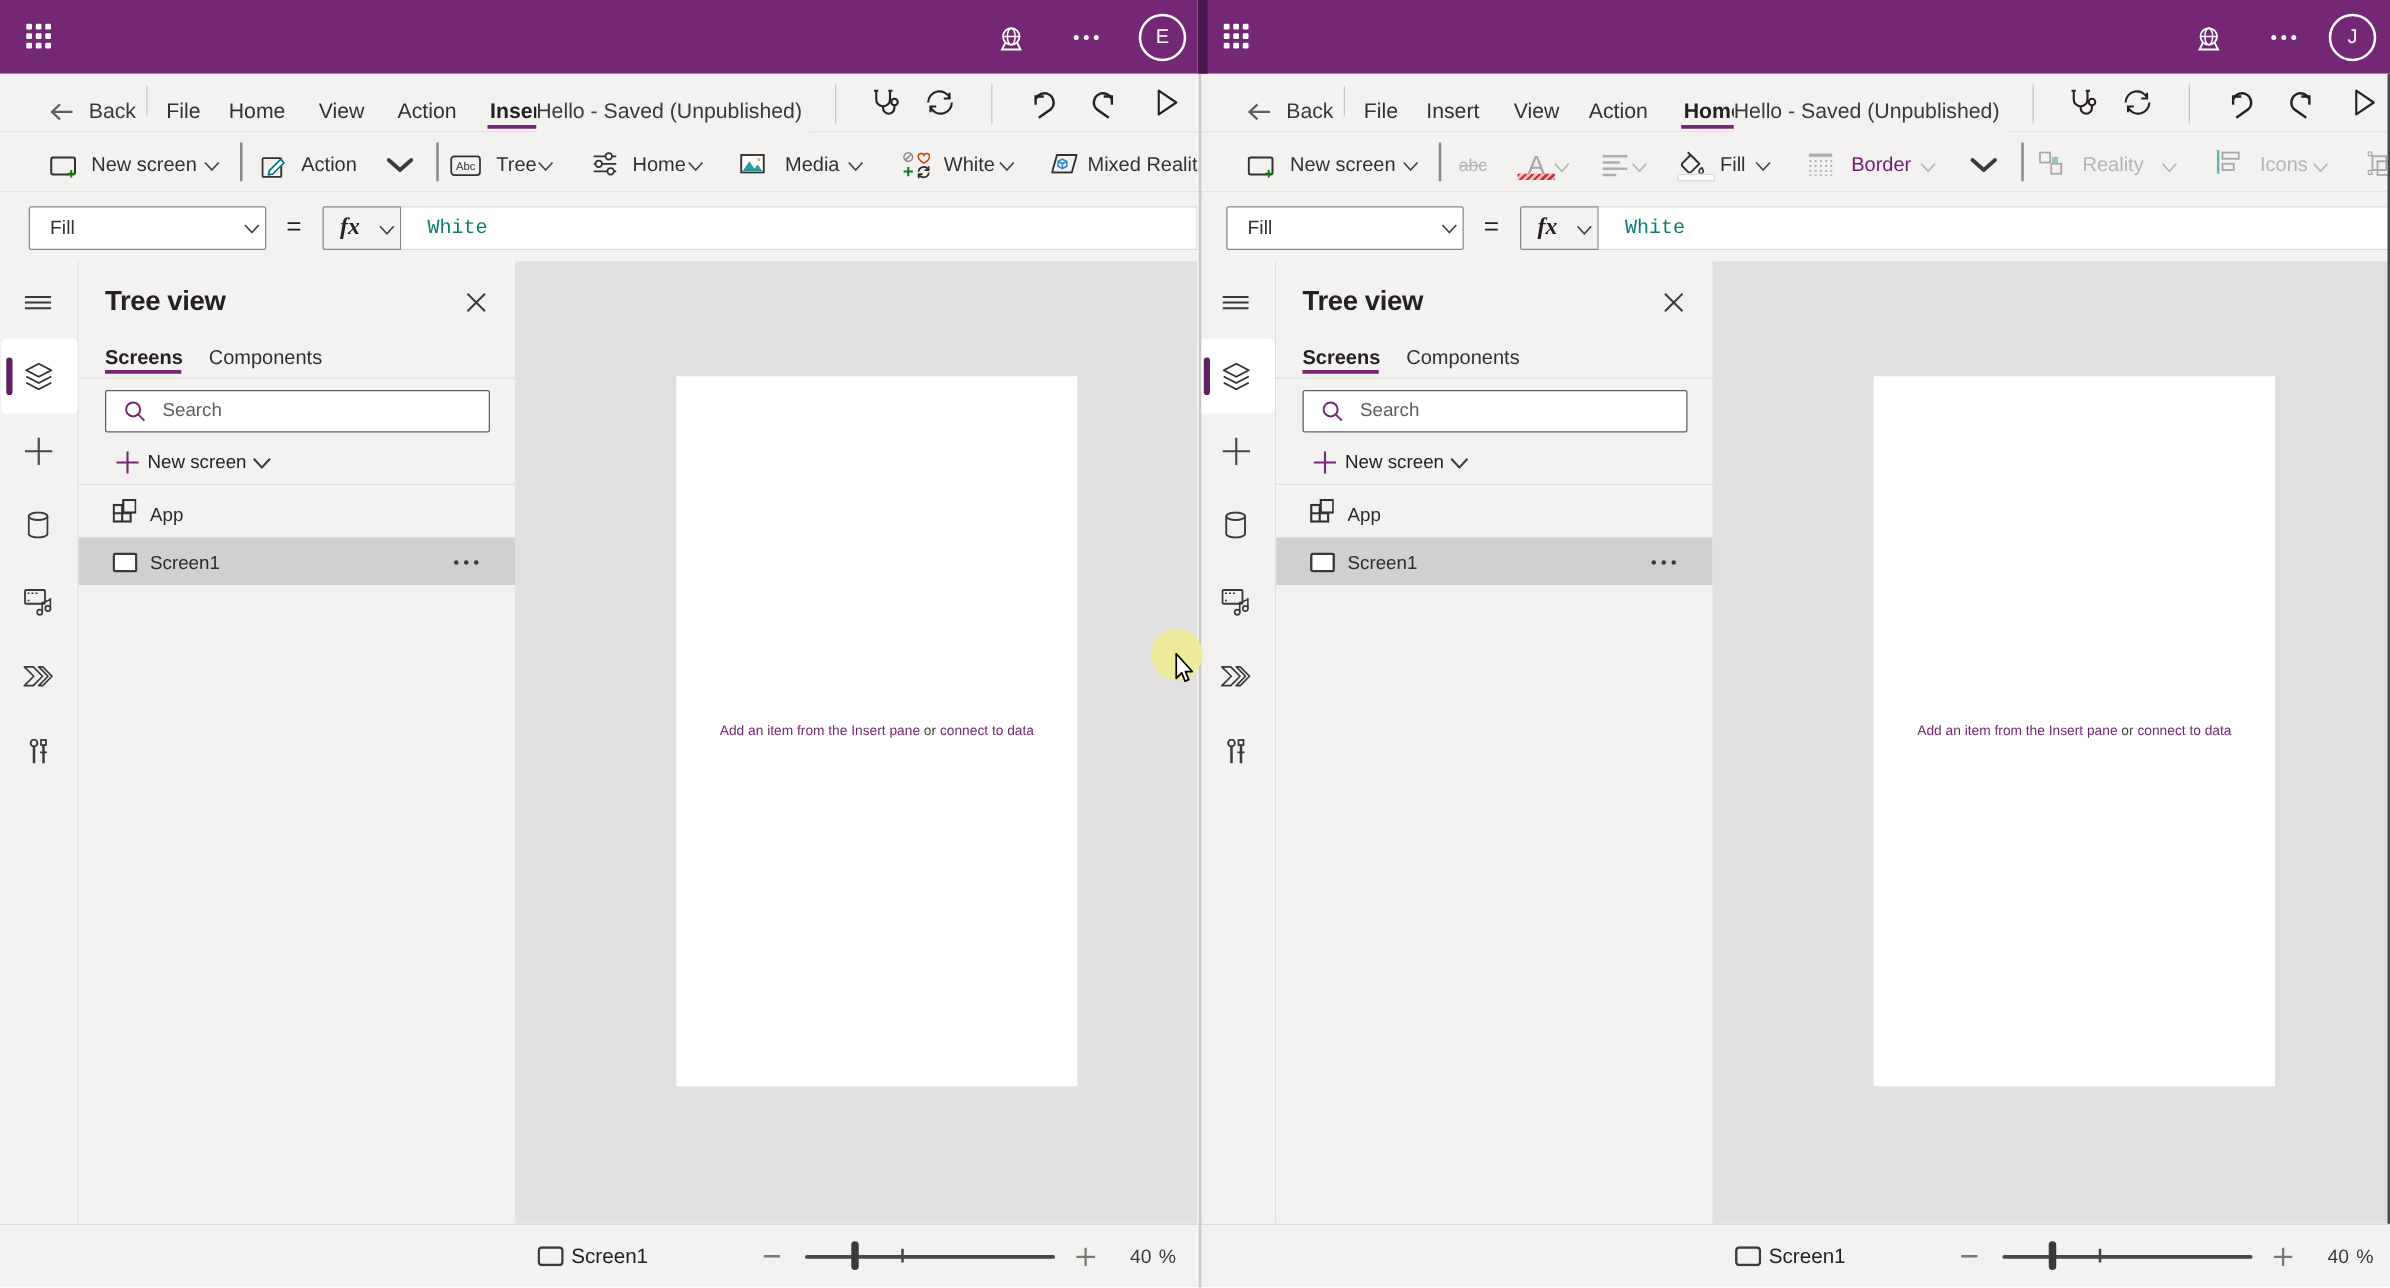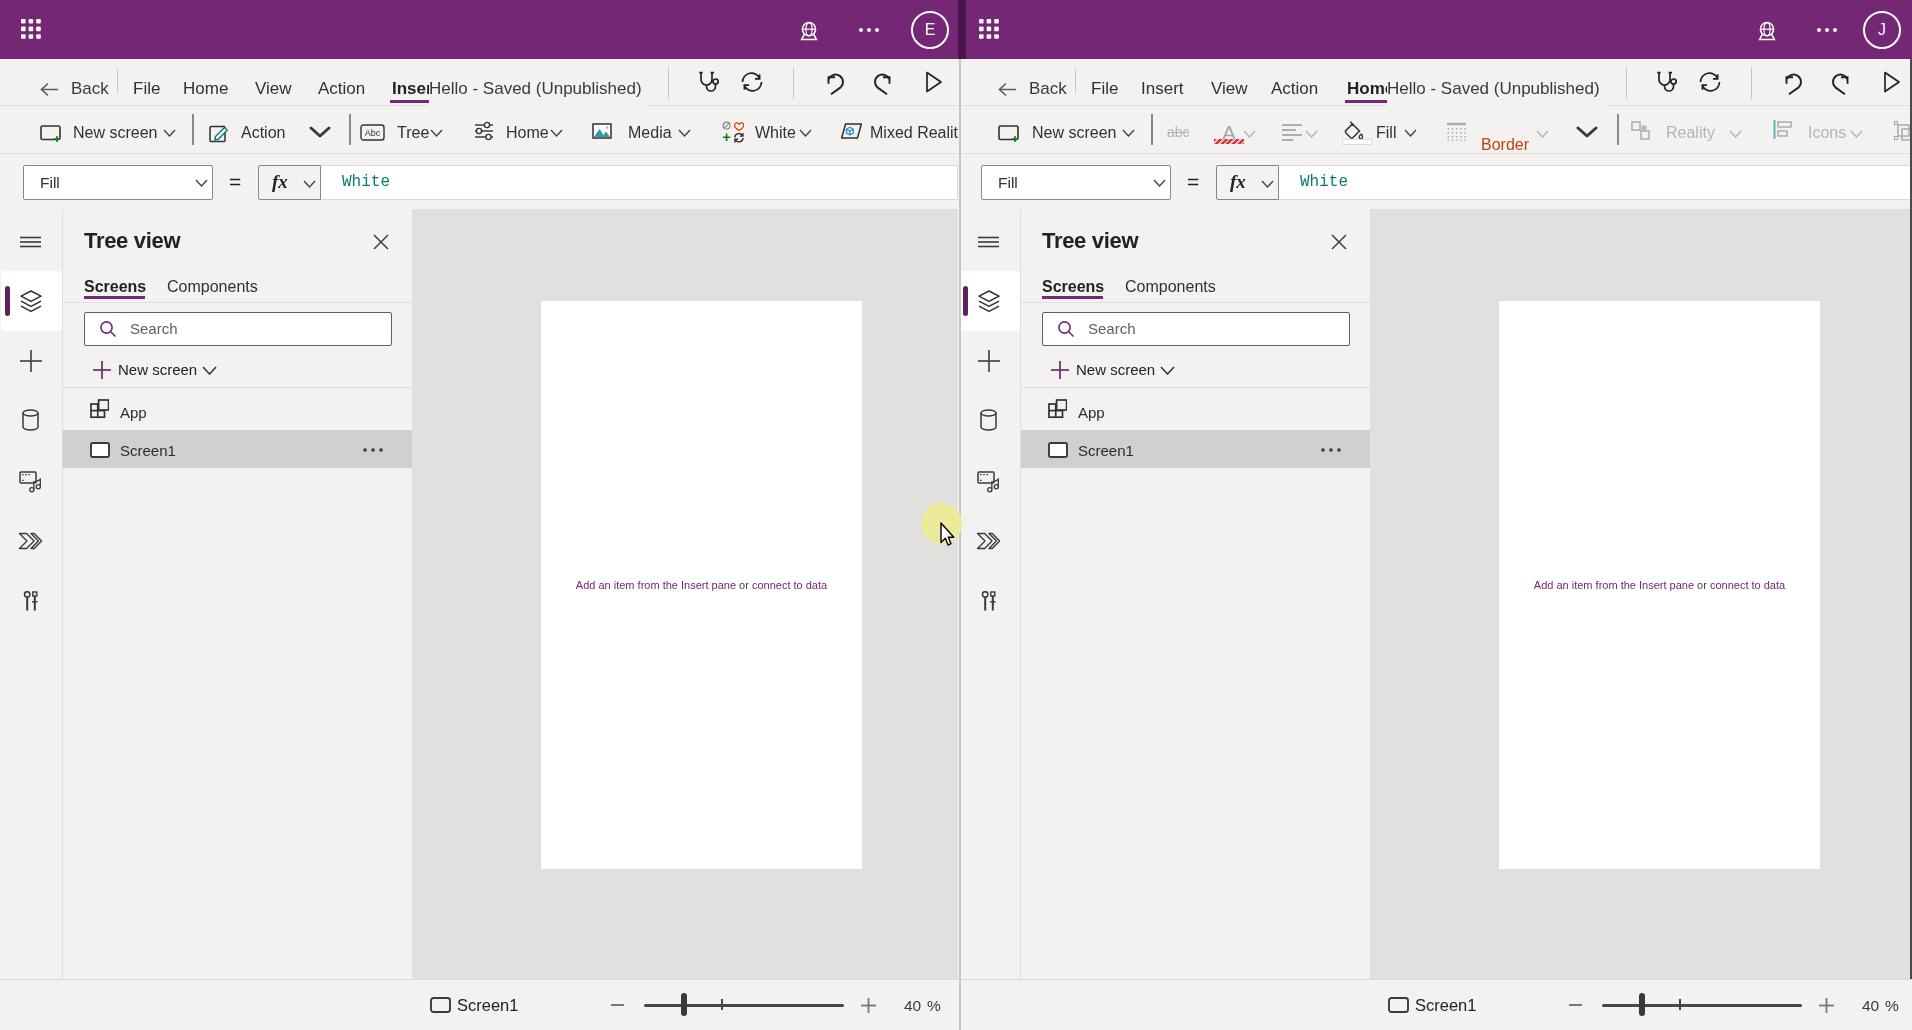--- a/index.html
+++ b/index.html
@@ -384,21 +384,21 @@
         <rect x="4.7" y="14" width="1.6" height="1.6" fill="#b4b2b0"></rect>
         <rect x="8.9" y="14" width="1.6" height="1.6" fill="#b4b2b0"></rect>
         <rect x="13.1" y="14" width="1.6" height="1.6" fill="#b4b2b0"></rect>
         <rect x="17.3" y="14" width="1.6" height="1.6" fill="#b4b2b0"></rect>
         <rect x="0.5" y="17.5" width="1.6" height="1.6" fill="#b4b2b0"></rect>
         <rect x="4.7" y="17.5" width="1.6" height="1.6" fill="#b4b2b0"></rect>
         <rect x="8.9" y="17.5" width="1.6" height="1.6" fill="#b4b2b0"></rect>
         <rect x="13.1" y="17.5" width="1.6" height="1.6" fill="#b4b2b0"></rect>
         <rect x="17.3" y="17.5" width="1.6" height="1.6" fill="#b4b2b0"></rect>
       </svg>
-      <div style="position:absolute;left:523px;top:15px;height:48px;line-height:48px;font-size:16px;color:#c2410c;white-space:nowrap;">Border</div>
+      <div style="position:absolute;left:523px;top:3px;height:48px;line-height:48px;font-size:16px;color:#701a75;white-space:nowrap;">Border</div>
       <svg width="13" height="8" viewBox="0 0 13 8" style="position:absolute;left:578px;top:24px;">
         <path d="M1 1 L6.5 7 L12 1" fill="none" stroke="#b6b4b2" stroke-width="1.4"></path>
       </svg>
       <svg width="22" height="12" viewBox="0 0 22 12" style="position:absolute;left:618px;top:20px;">
         <path d="M2 2 L11 10 L20 2" fill="none" stroke="#3b3a39" stroke-width="3" stroke-linecap="round" stroke-linejoin="round"></path>
       </svg>
       <div style="position:absolute;left:659px;top:8px;width:1.5px;height:31px;background:#8a8886;"></div>
       <svg width="20" height="20" viewBox="0 0 20 20" style="position:absolute;left:673px;top:15px;">
         <rect x="1" y="1" width="8" height="8" fill="none" stroke="#a8a6a4" stroke-width="1.4"></rect>
         <rect x="10" y="10" width="8" height="8" fill="none" stroke="#a8a6a4" stroke-width="1.4"></rect>

